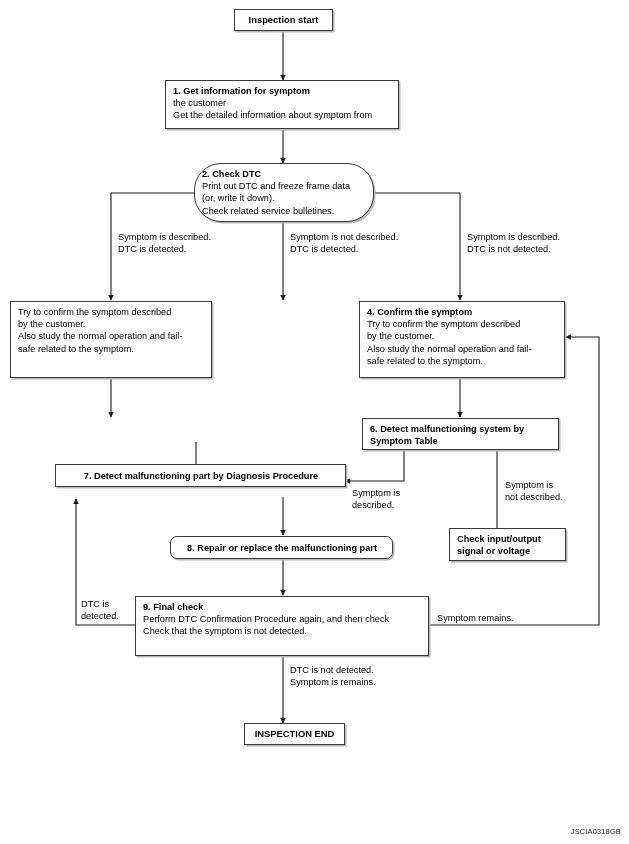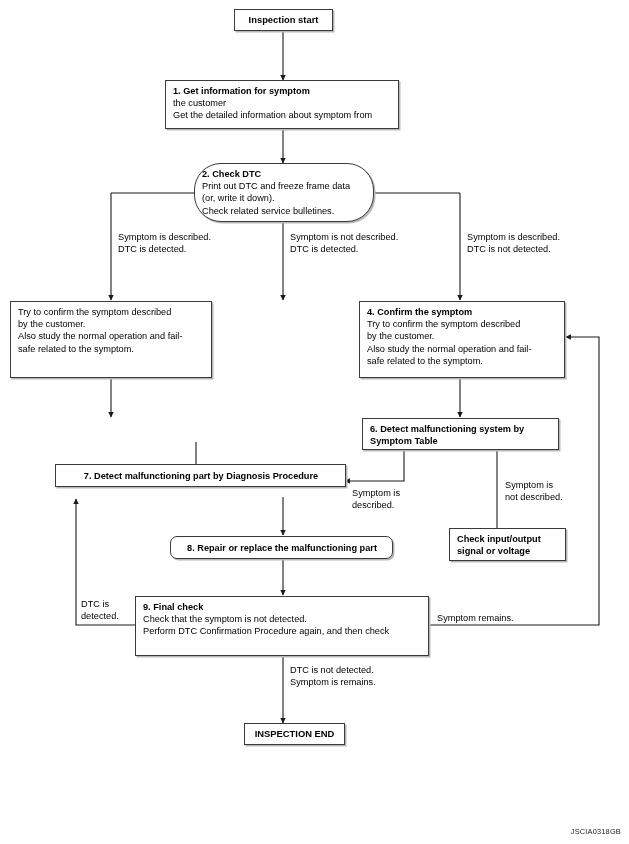--- a/index.html
+++ b/index.html
@@ -183,22 +183,22 @@
     <span class="ln">8. Repair or replace the malfunctioning part</span>
   </div>
 
   <div class="node bold-all" style="left:449px; top:528px; width:117px; height:33px;">
     <span class="ln">Check input/output</span>
     <span class="ln">signal or voltage</span>
   </div>
 
   <div class="node" style="left:135px; top:596px; width:294px; height:60px;">
     <span class="ttl">9. Final check</span>
+    <span class="ln">Perform DTC Confirmation Procedure again, and then check</span>
     <span class="ln">Check that the symptom is not detected.</span>
-    <span class="ln">Perform DTC Confirmation Procedure again, and then check</span>
   </div>
 
   <div class="label" style="left:352px; top:487px;">
     <span class="ln">Symptom is</span>
     <span class="ln">described.</span>
   </div>
 
   <div class="label" style="left:505px; top:479px;">
     <span class="ln">Symptom is</span>
     <span class="ln">not described.</span>

